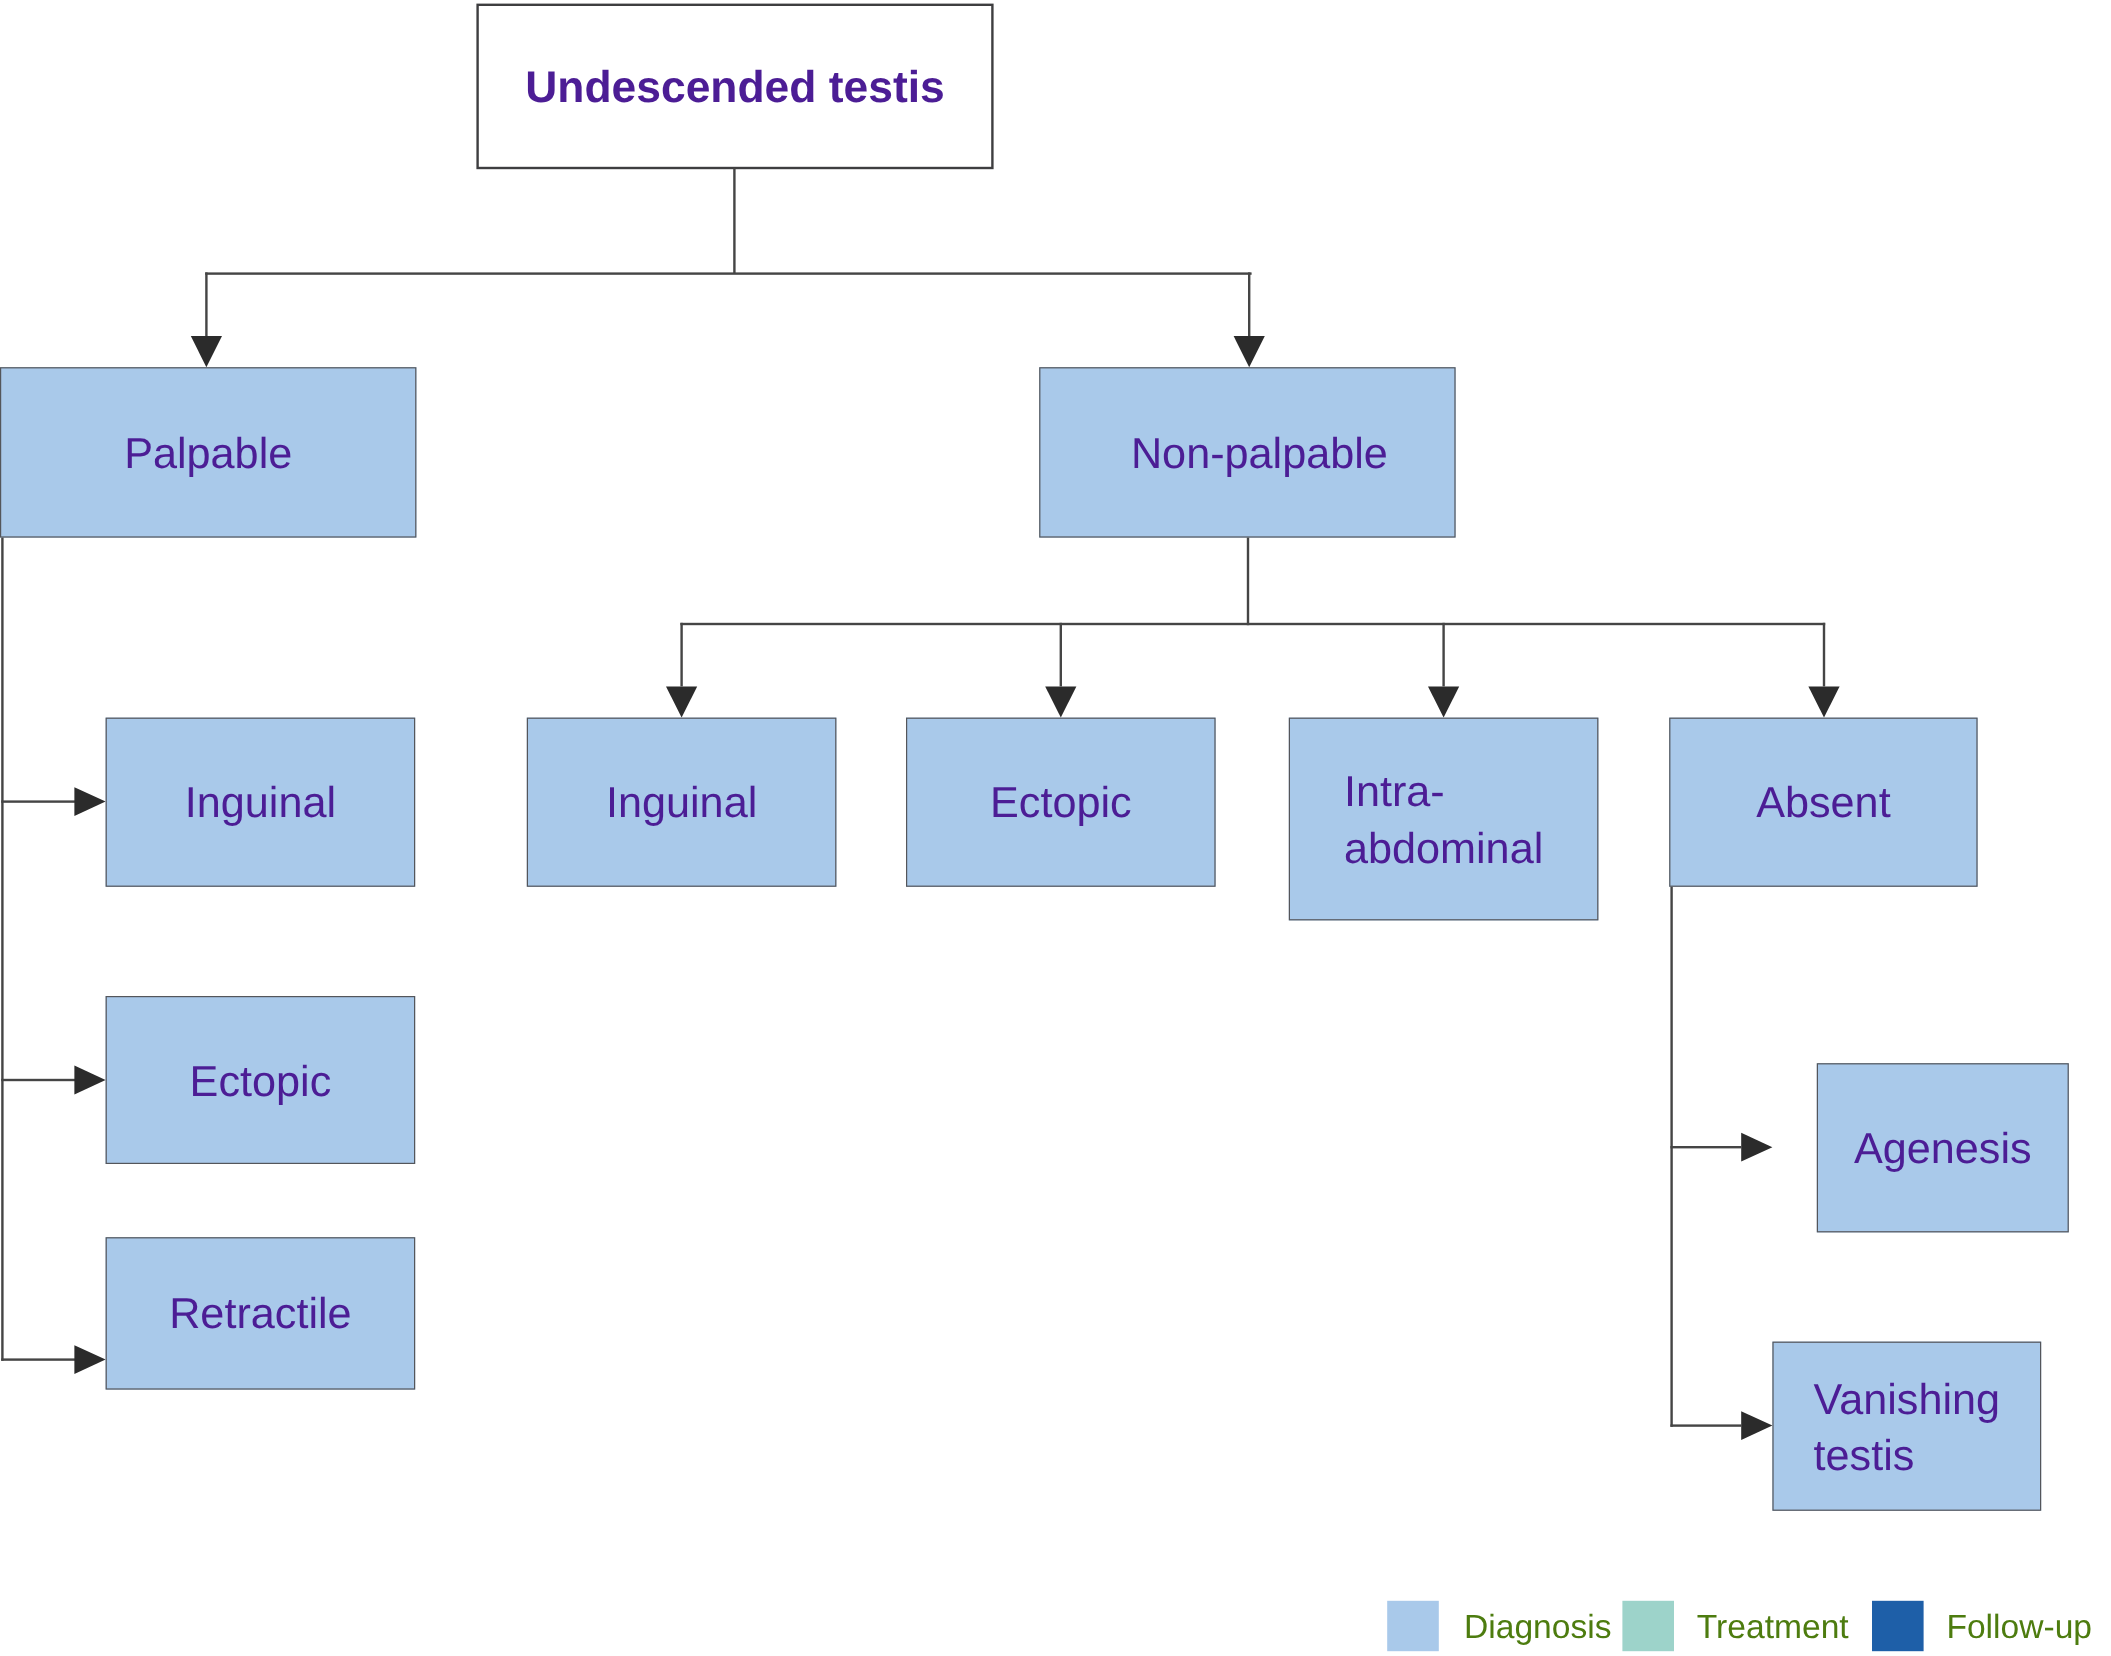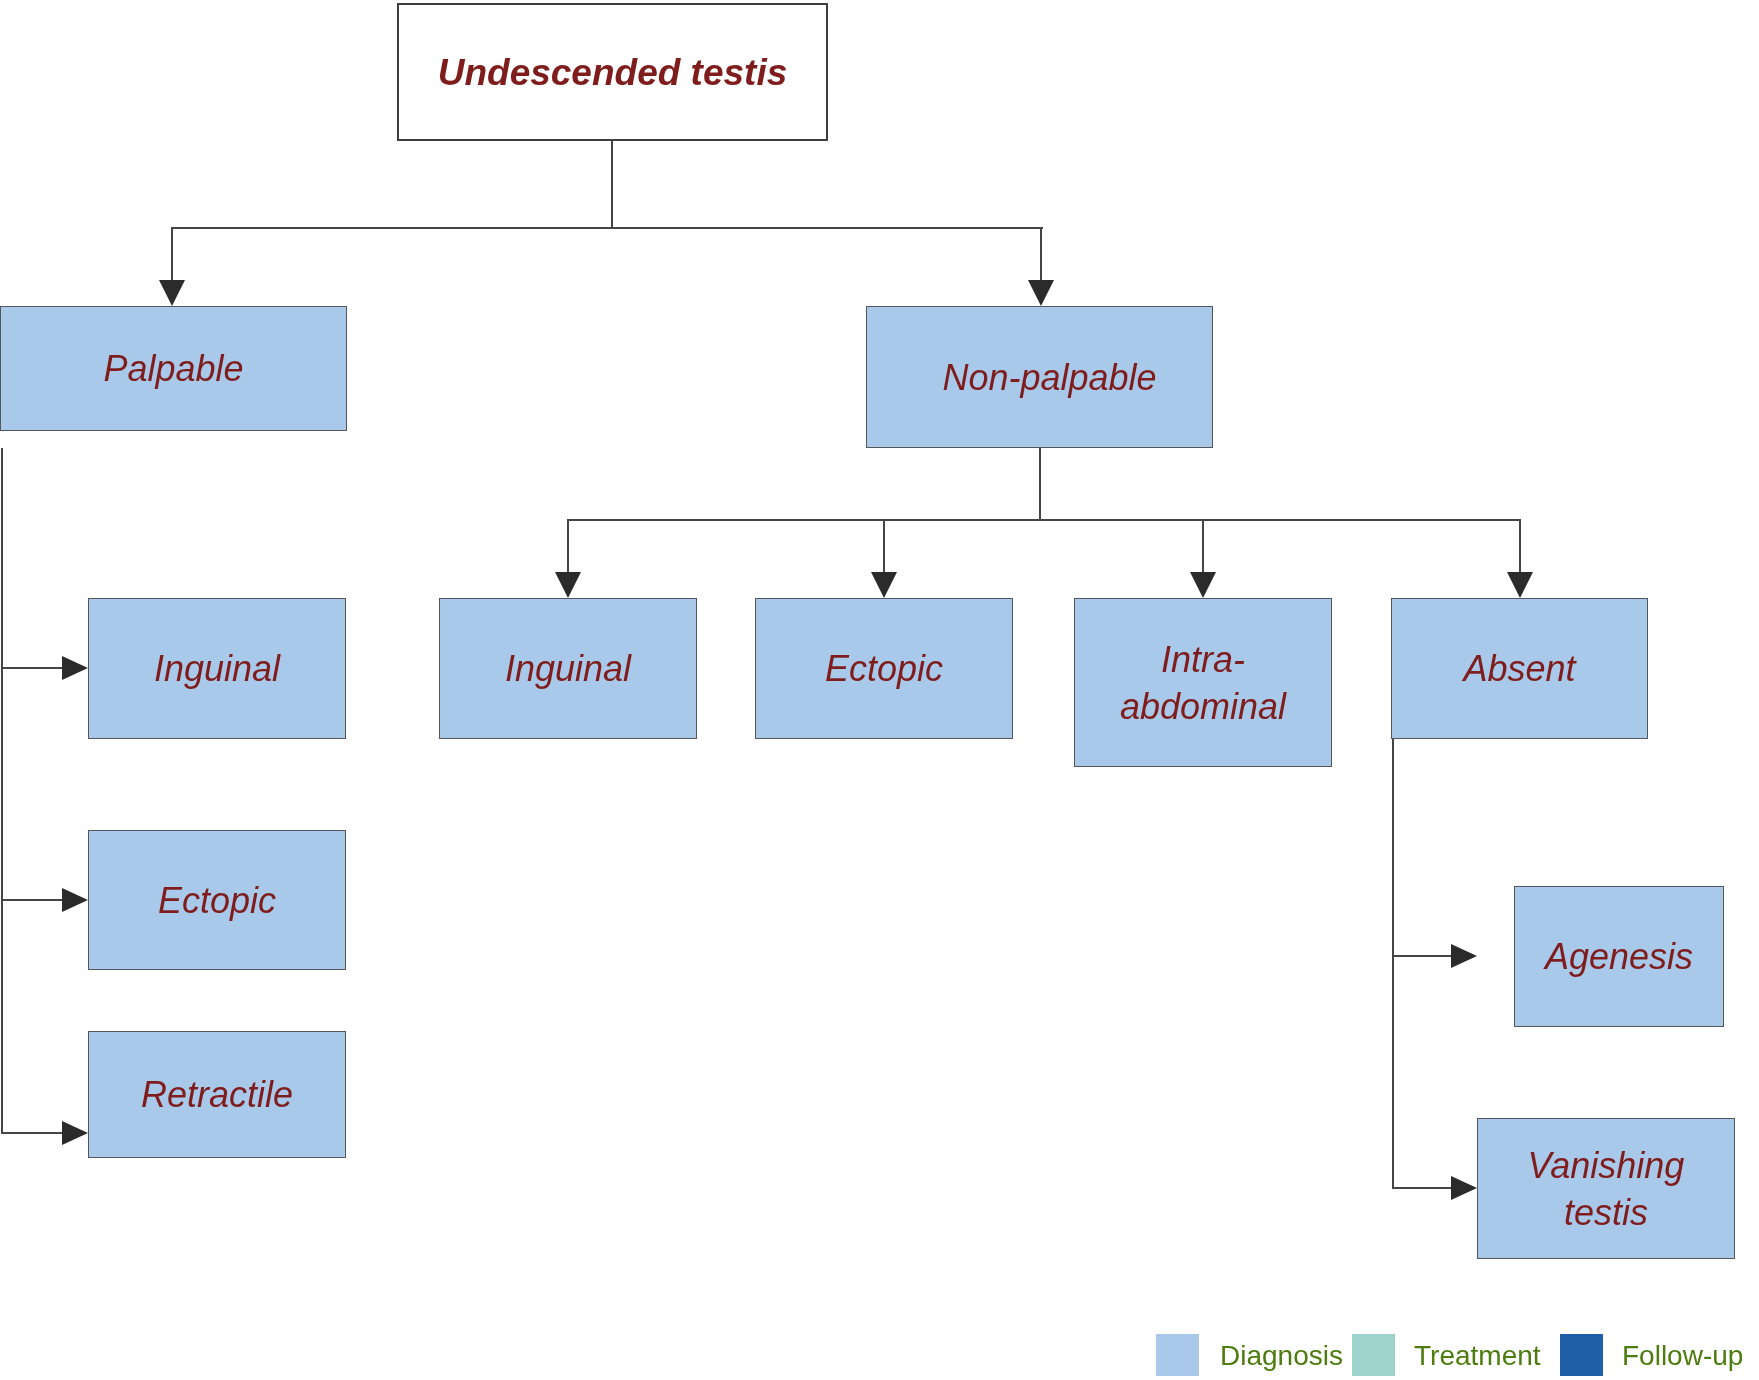--- a/index.html
+++ b/index.html
@@ -10,26 +10,25 @@
     font-family:"Liberation Sans","DejaVu Sans",sans-serif;
     color:#242424;
     overflow:hidden;
   }
   .box{
     position:absolute;
     box-sizing:border-box;
     background:var(--diagnosis,#A9C9EA);
     border:1.5px solid #54565b;
     display:flex;align-items:center;justify-content:center;
-    text-align:center;
+    text-align:left;
     font-size:36px;
     line-height:47px;
     white-space:pre-line;
-    color:#7f1d1d;
-    font-style:italic;
+    color:#4c1d95;
   }
   .box.root{
     background:#ffffff;
     border:2px solid #3e3e40;
     font-weight:bold;
     font-size:37px;
   }
   .hline,.vline{position:absolute;background:#454545;}
   .hline{height:2px;}
   .vline{width:2px;}
@@ -49,42 +48,42 @@
   .swatch{position:absolute;width:43px;height:42px;top:1334px;}
   .legend-label{position:absolute;top:1341px;font-size:28px;line-height:30px;color:#4d7c0f;}
 </style>
 </head>
 <body>
 
 <div id="canvas">
 
   <div class="box root" style="left:397px;top:3px;width:431px;height:138px;">Undescended testis</div>
 
-  <div class="box" style="left:0px;top:306px;width:347px;height:125px;">Palpable</div>
+  <div class="box" style="left:0px;top:306px;width:347px;height:142px;">Palpable</div>
 
   <div class="box" style="left:866px;top:306px;width:347px;height:142px;padding-left:20px;">Non-palpable</div>
 
   <div class="box" style="left:88px;top:598px;width:258px;height:141px;">Inguinal</div>
 
   <div class="box" style="left:88px;top:830px;width:258px;height:140px;">Ectopic</div>
 
   <div class="box" style="left:88px;top:1031px;width:258px;height:127px;">Retractile</div>
 
   <div class="box" style="left:439px;top:598px;width:258px;height:141px;">Inguinal</div>
 
   <div class="box" style="left:755px;top:598px;width:258px;height:141px;">Ectopic</div>
 
   <div class="box" style="left:1074px;top:598px;width:258px;height:169px;">Intra-
 abdominal</div>
 
   <div class="box" style="left:1391px;top:598px;width:257px;height:141px;">Absent</div>
 
   <div class="box" style="left:1514px;top:886px;width:210px;height:141px;">Agenesis</div>
 
-  <div class="box" style="left:1477px;top:1118px;width:258px;height:141px;">Vanishing
+  <div class="box" style="left:1477px;top:1118px;width:224px;height:141px;">Vanishing
 testis</div>
 
   <div class="vline" style="left:611px;top:140px;height:88px;"></div>
   <div class="hline" style="left:171px;top:227px;width:872px;"></div>
   <div class="vline" style="left:171px;top:227px;height:55px;"></div>
   <div class="arrow-down" style="left:159px;top:280px;"></div>
   <div class="vline" style="left:1040px;top:227px;height:55px;"></div>
   <div class="arrow-down" style="left:1028px;top:280px;"></div>
 
   <div class="vline" style="left:1px;top:448px;height:686px;"></div>

